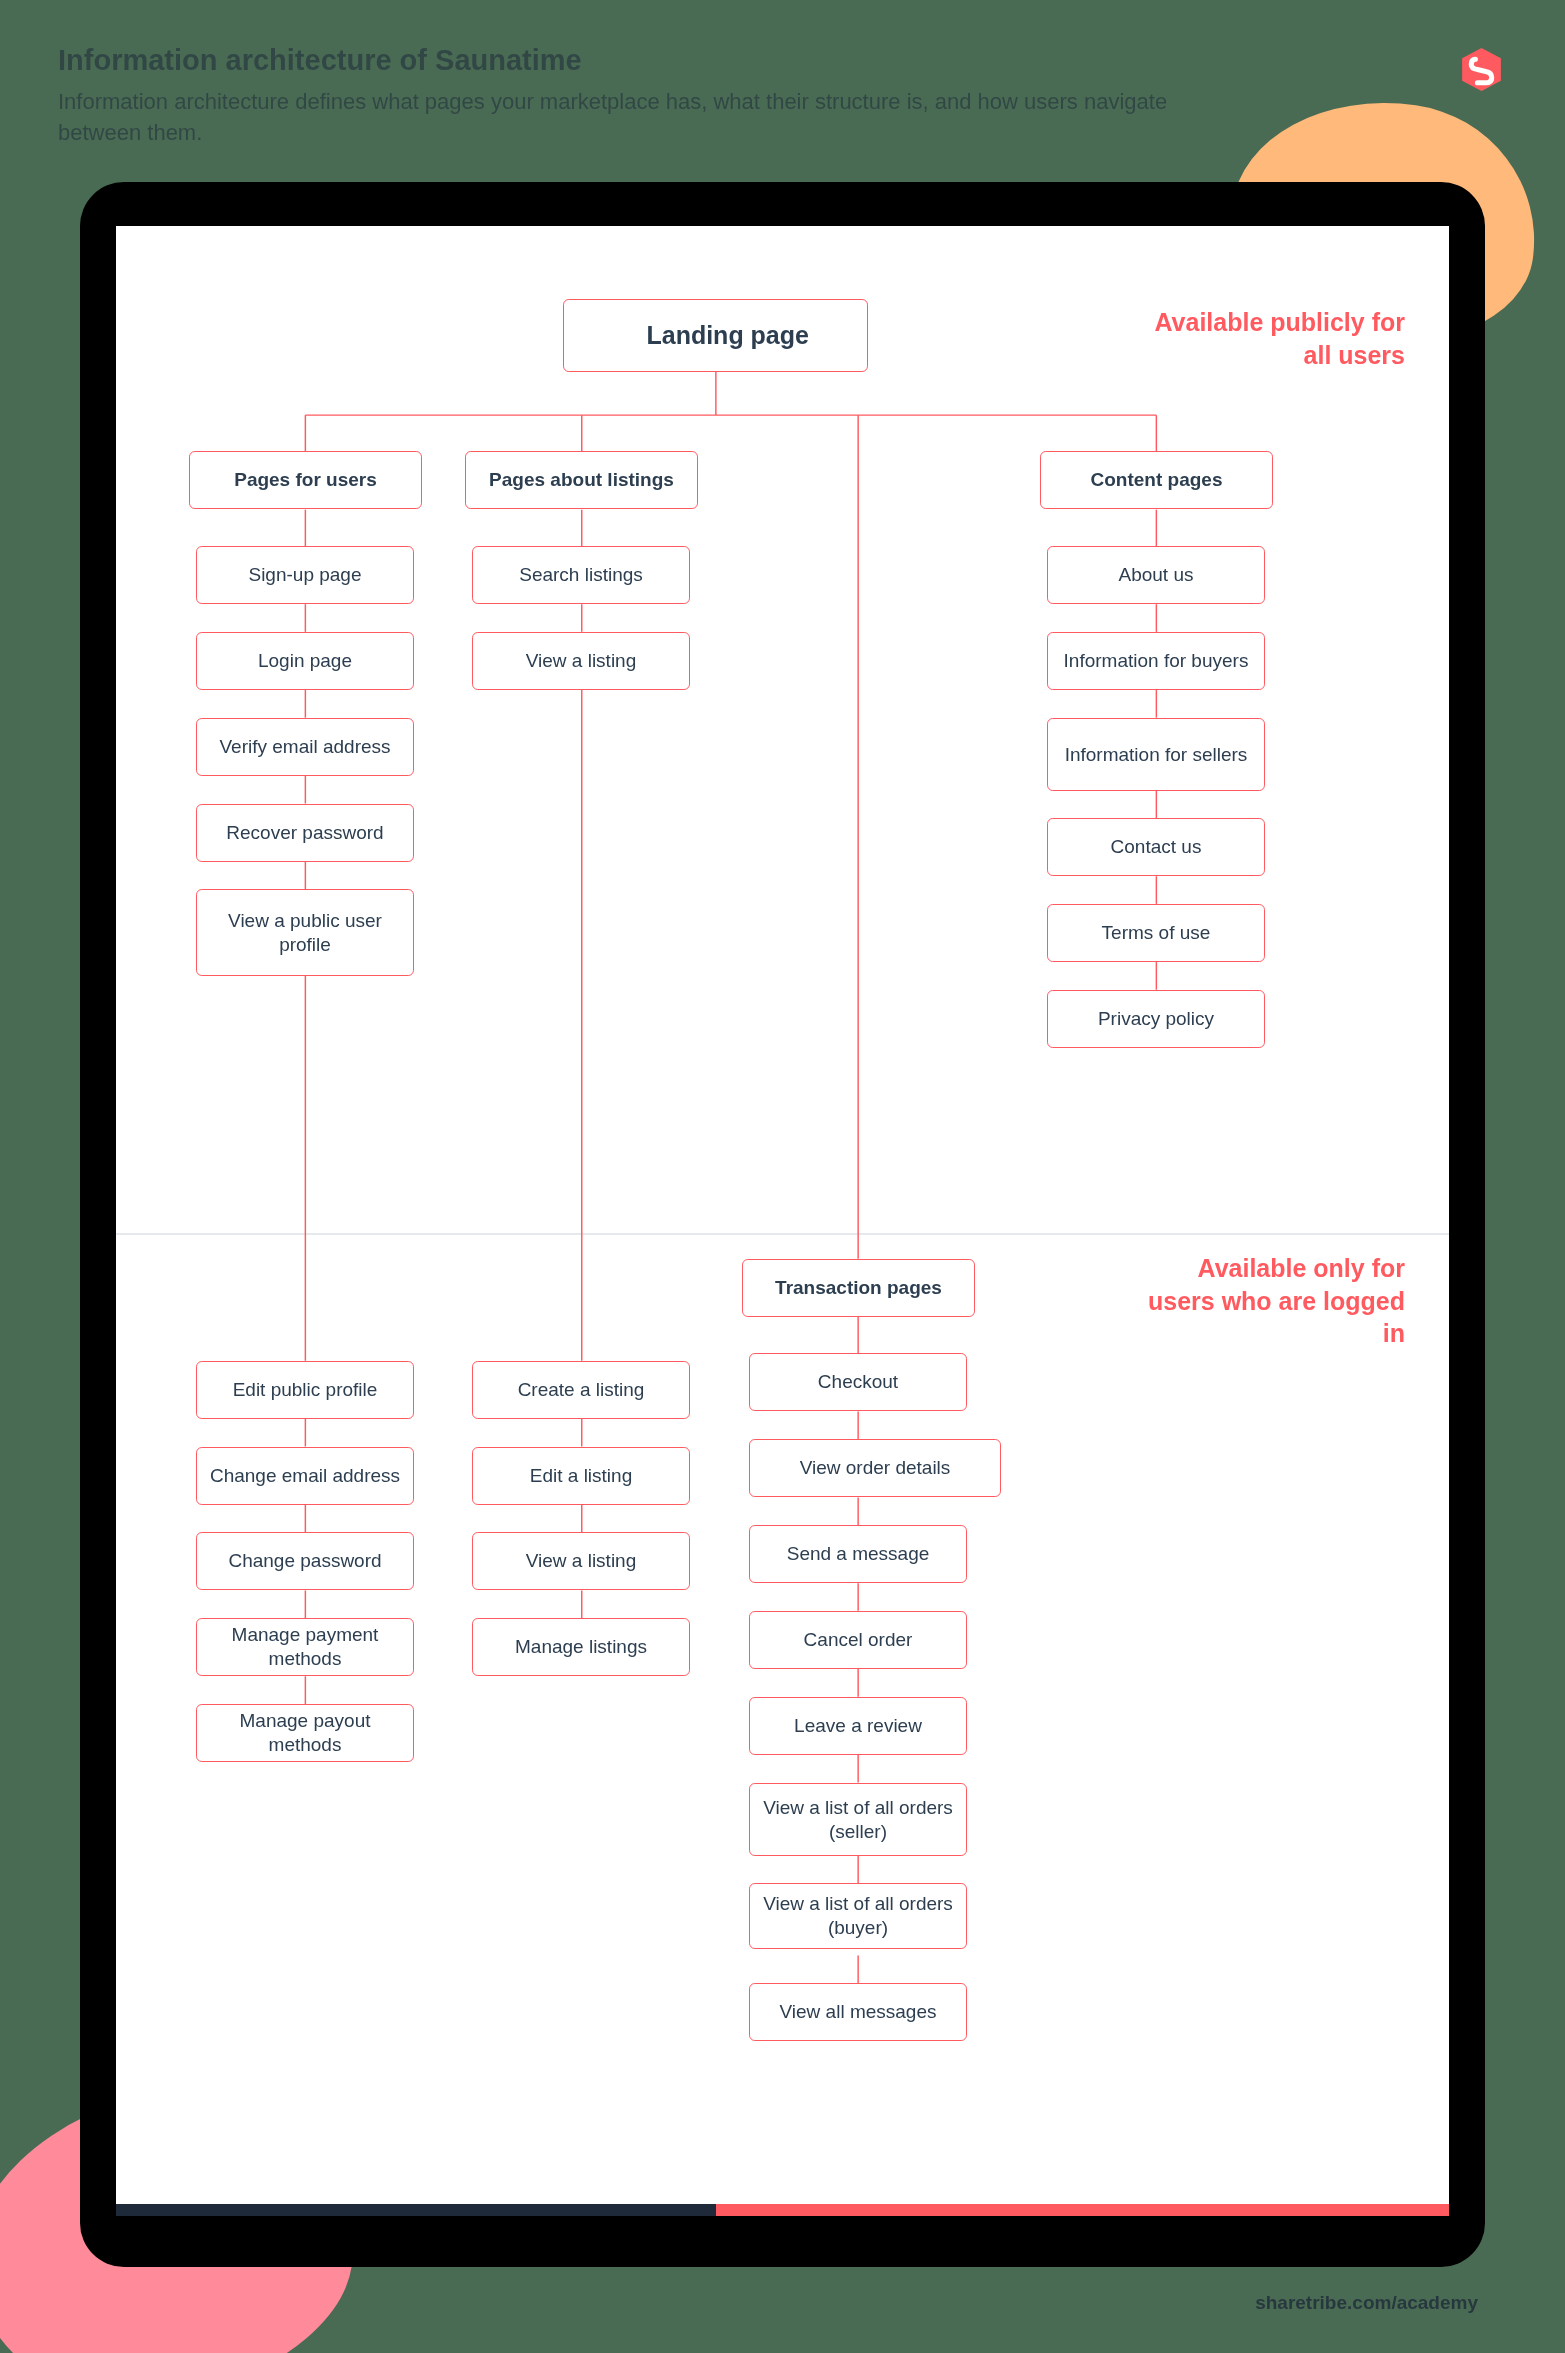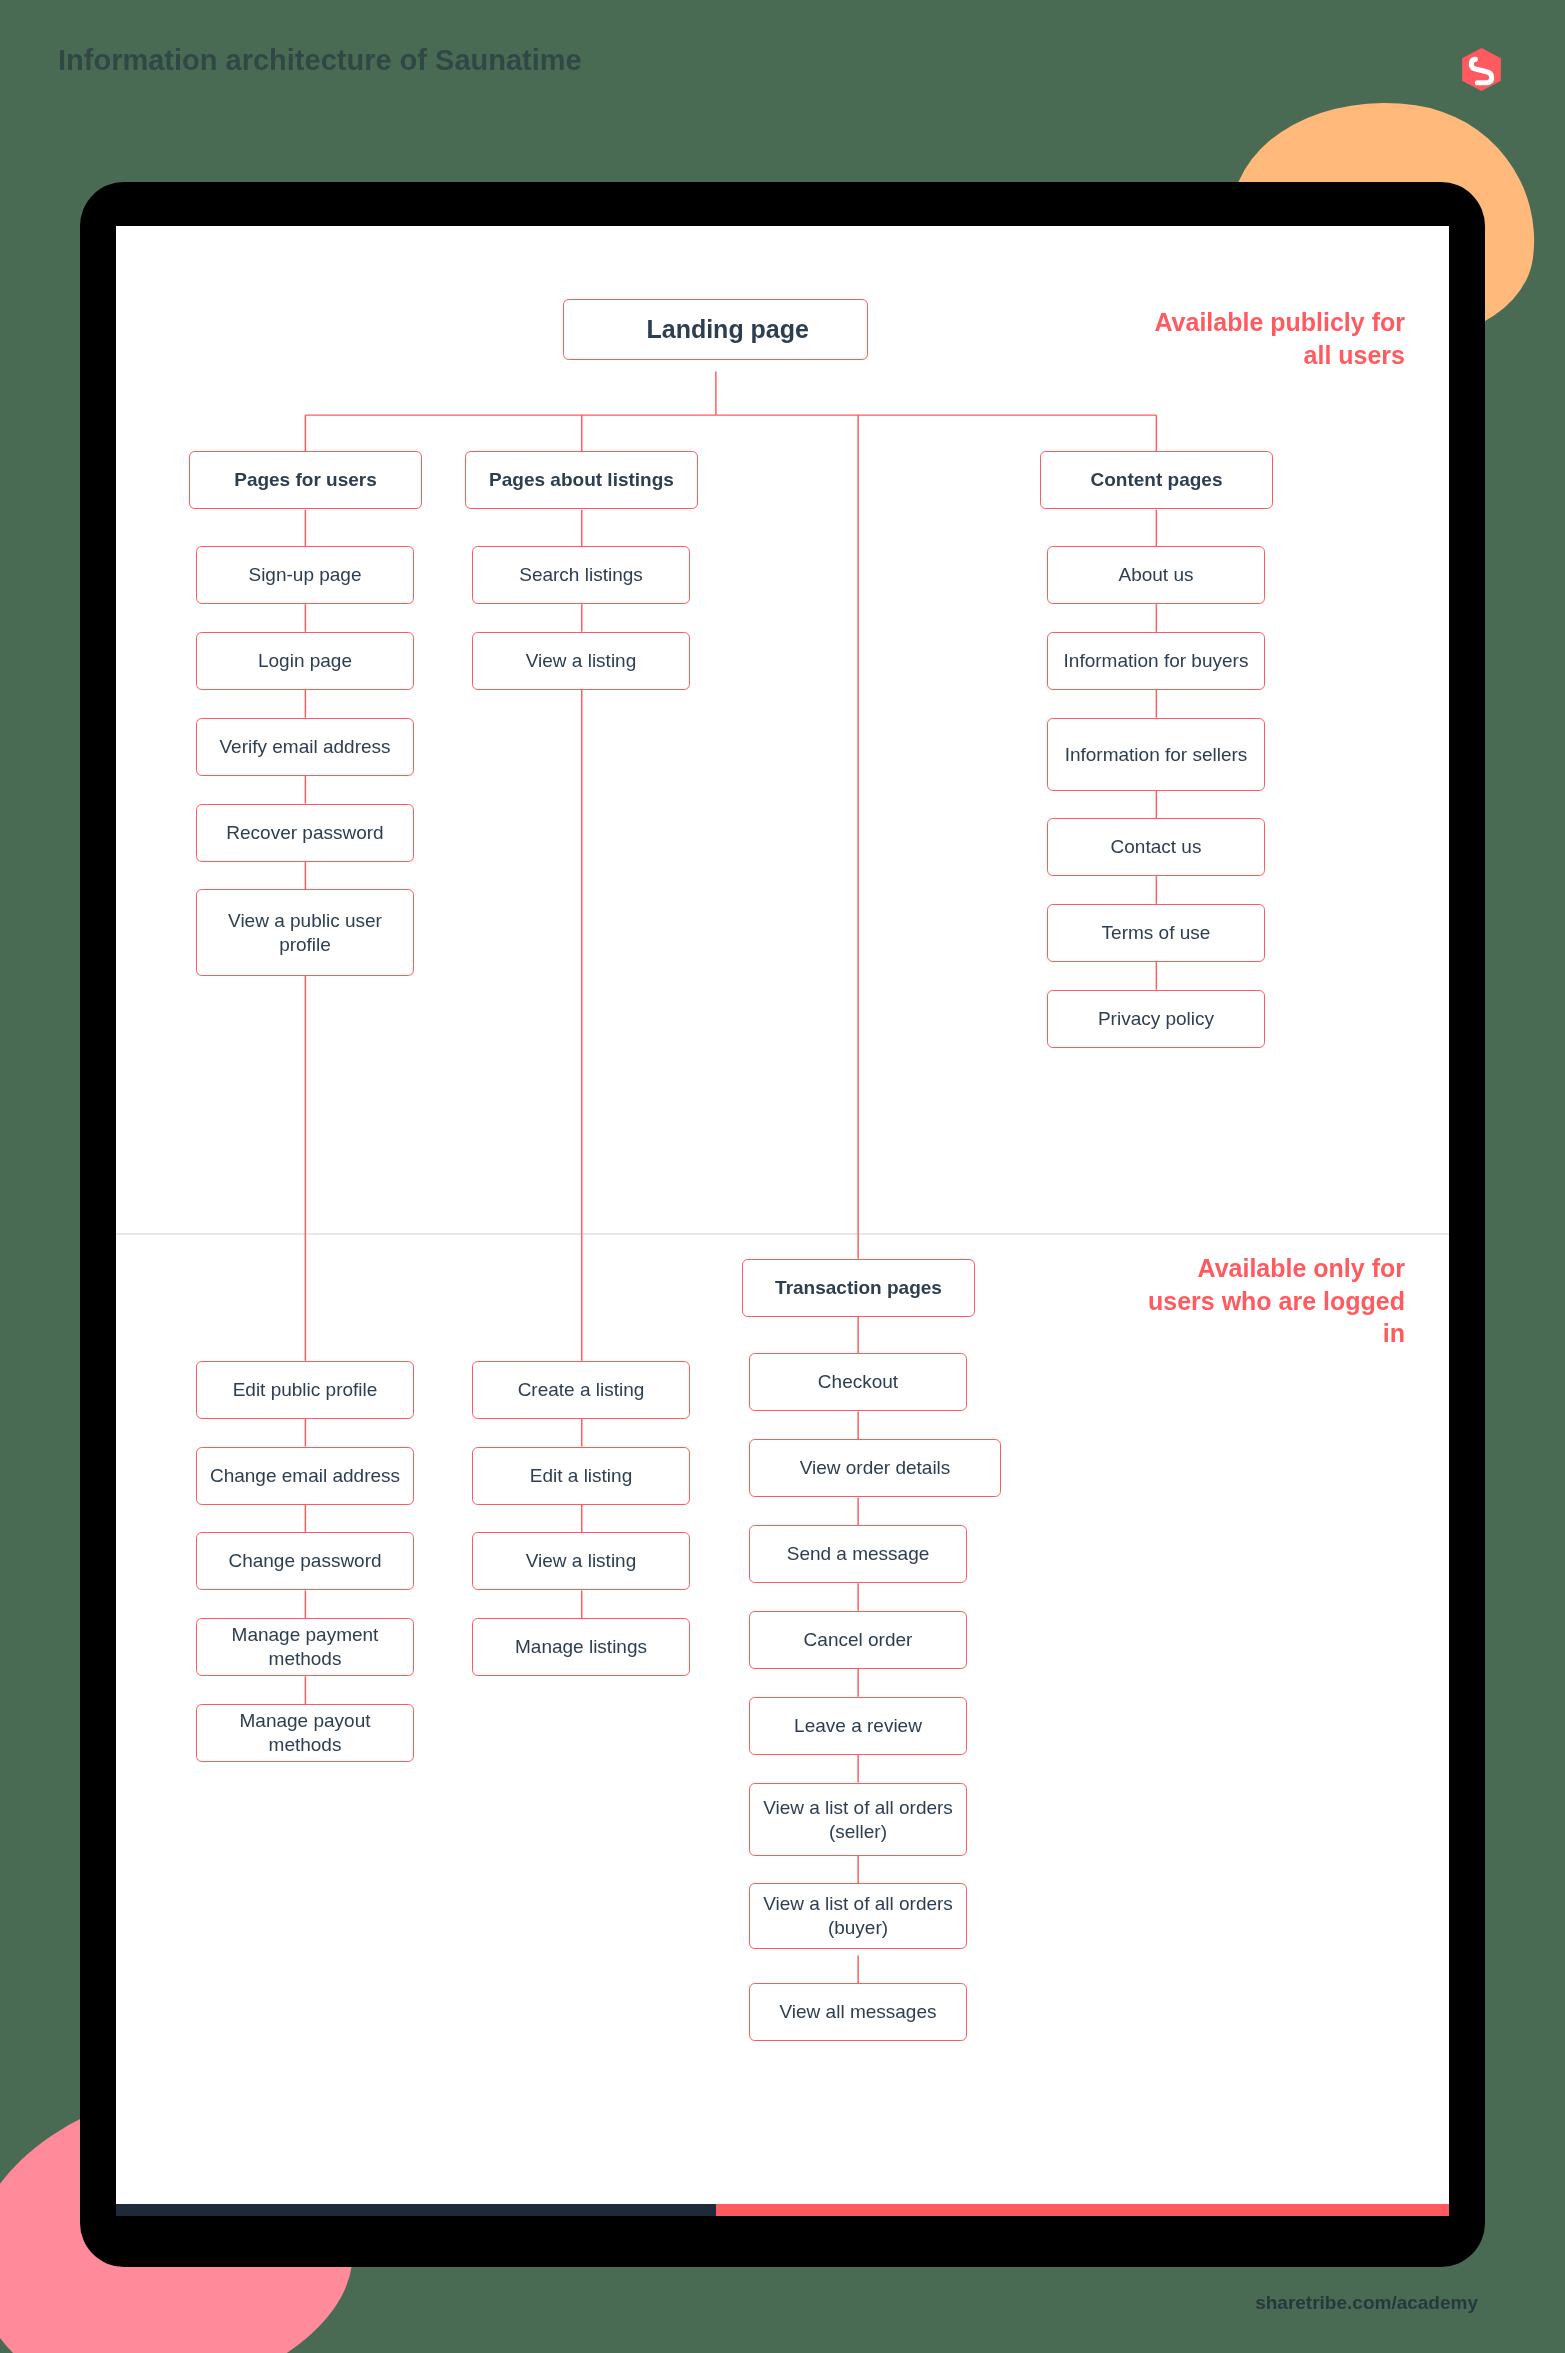--- a/index.html
+++ b/index.html
@@ -159,20 +159,21 @@
   }
 </style>
 </head>
 <body>
 
 <div class="blob-orange"></div>
 <div class="blob-pink"></div>
 
 <div class="header-area">
   <div class="title">Information architecture of Saunatime</div>
+  <div class="subtitle">Information architecture defines what pages your marketplace has, what their structure is, and how users navigate between them.</div>
 </div>
 
 <div class="logo">
   <svg viewBox="0 0 100 100">
     <path d="M50 8 L88 28 L88 72 L50 92 L12 72 L12 28 Z" fill="#ff5a5f"></path>
     <path d="M38 30 Q30 30 30 40 Q30 48 42 50 L58 54 Q70 56 70 66 Q70 76 58 76 L42 76" stroke="#fff" stroke-width="10" fill="none" stroke-linecap="round"></path>
   </svg>
 </div>
 
 <div class="device-frame">
@@ -220,21 +221,21 @@
           <line x1="1020" y1="1866" x2="1020" y2="1904" stroke="#ff5a5f" stroke-width="2"></line>
           <line x1="1020" y1="1984" x2="1020" y2="2022" stroke="#ff5a5f" stroke-width="2"></line>
           <line x1="1020" y1="2102" x2="1020" y2="2140" stroke="#ff5a5f" stroke-width="2"></line>
           <line x1="1020" y1="2240" x2="1020" y2="2278" stroke="#ff5a5f" stroke-width="2"></line>
           <line x1="1020" y1="2378" x2="1020" y2="2416" stroke="#ff5a5f" stroke-width="2"></line>
         </svg>
 
       <div class="section-label" style="top:80px; right:44px; width:276px;">Available publicly for all users</div>
       <div class="section-label" style="top:1026px; right:44px; width:276px;">Available only for users who are logged in</div>
 
-    <div class="node root header" style="left: 447px; top: 73px; width: 305px; height: 61px; padding-left: 36px;">Landing page</div>
+    <div class="node root header" style="left: 447px; top: 73px; width: 305px; height: 73px; padding-left: 36px;">Landing page</div>
         <div class="node header" style="left: 73px; top: 225px; width: 233px; height: 58px;">Pages for users</div>
         <div class="node header" style="left: 349px; top: 225px; width: 233px; height: 58px; text-align: right;">Pages about listings</div>
         <div class="node header" style="left: 924px; top: 225px; width: 233px; height: 58px;">Content pages</div>
         <div class="node" style="left: 80px; top: 320px; width: 218px; height: 58px;">Sign-up page</div>
         <div class="node" style="left: 80px; top: 406px; width: 218px; height: 58px;">Login page</div>
         <div class="node" style="left: 80px; top: 492px; width: 218px; height: 58px;">Verify email address</div>
         <div class="node" style="left: 80px; top: 578px; width: 218px; height: 58px;">Recover password</div>
         <div class="node" style="left: 80px; top: 663px; width: 218px; height: 87px;">View a public user profile</div>
         <div class="node" style="left: 356px; top: 320px; width: 218px; height: 58px;">Search listings</div>
         <div class="node" style="left: 356px; top: 406px; width: 218px; height: 58px;">View a listing</div>

